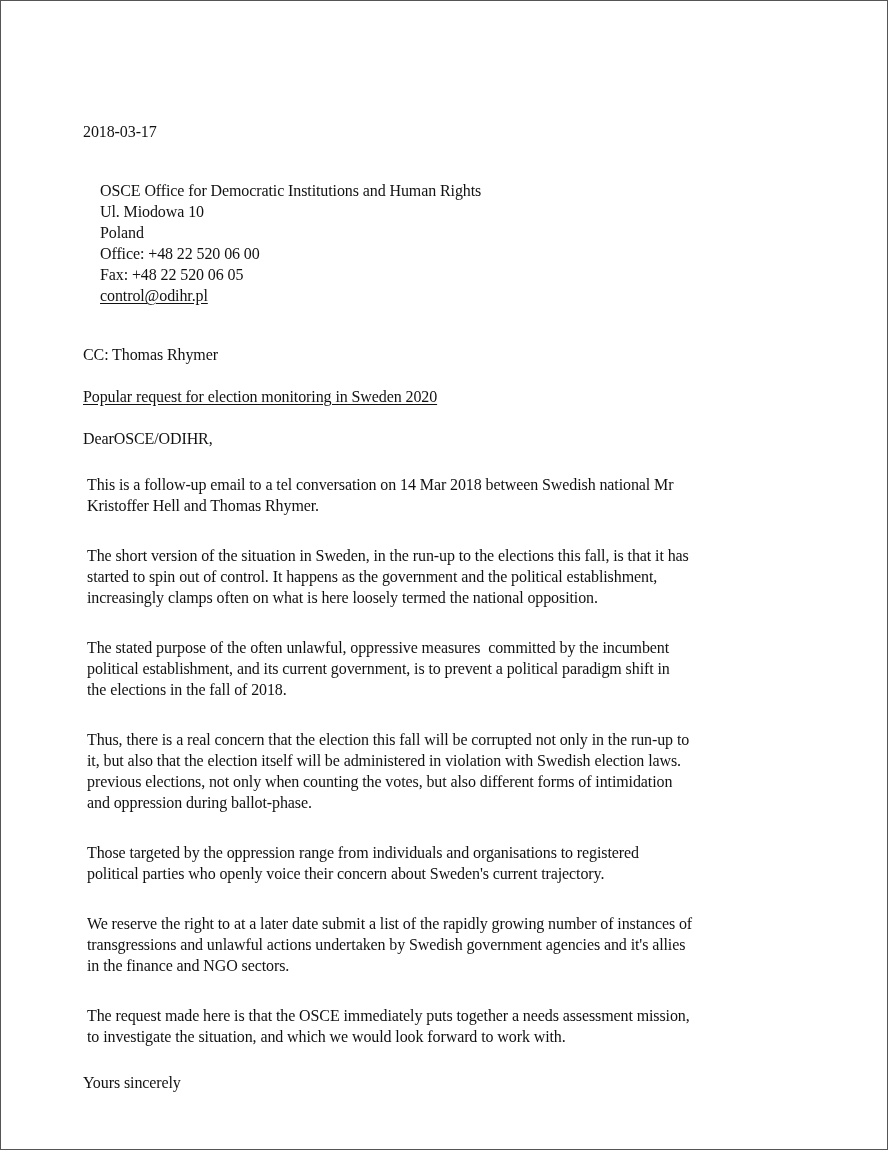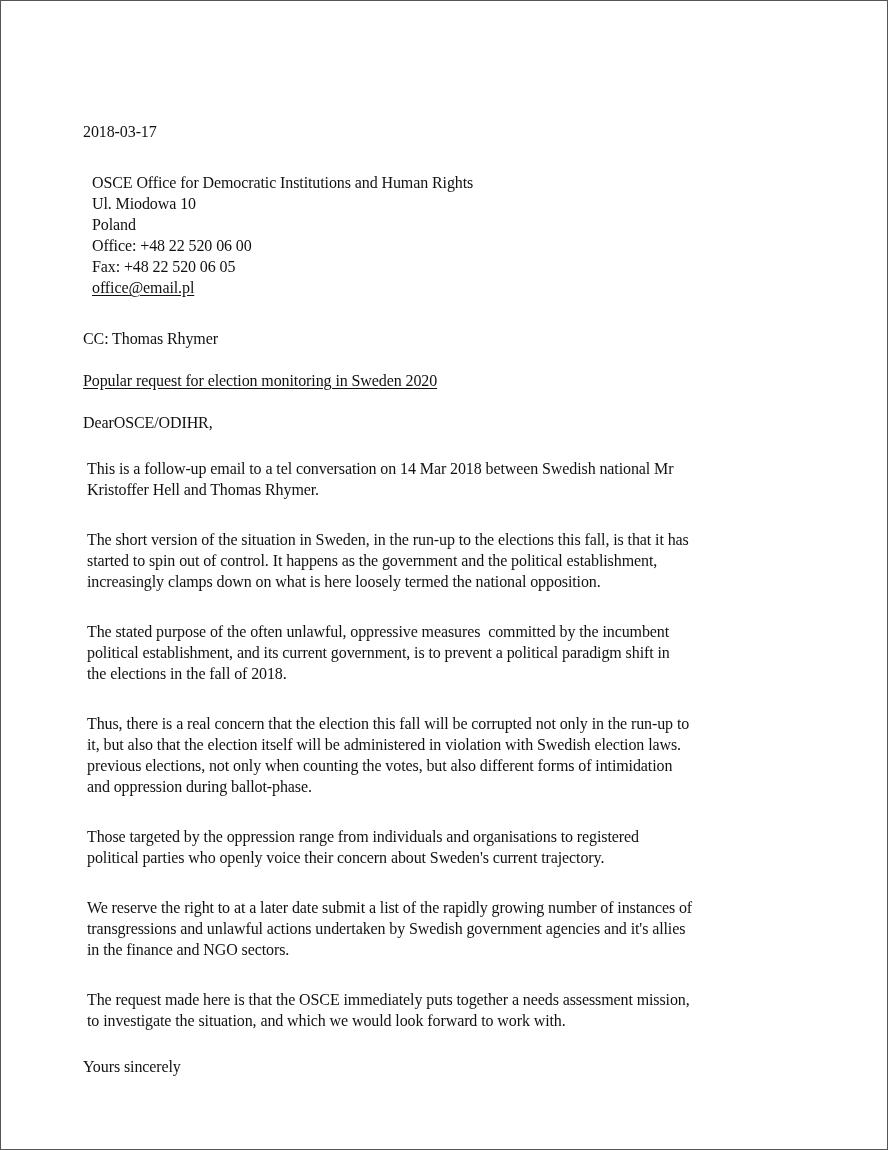--- a/index.html
+++ b/index.html
@@ -16,41 +16,41 @@
       letter-spacing: -0.1px;
     }
     .content {
       position: absolute;
       left: 82px;
       top: 120px;
       width: 730px;
       line-height: 21px;
     }
     .line { display: block; white-space: nowrap; }
-    .block { margin: 9px; }
+    .block { margin: 17px; }
     .gap { height: 21px; }
     .ul { text-decoration: underline; text-underline-offset: 2px; }
     p { margin: 4px; }
   </style>
 </head>
 <body>
 
 <div class="page">
   <div class="content">
 
     <span class="line">2018-03-17</span>
     <div class="gap"></div>
 
     <div class="block">
       <span class="line">OSCE Office for Democratic Institutions and Human Rights</span>
       <span class="line">Ul. Miodowa 10</span>
       <span class="line">Poland</span>
       <span class="line">Office: +48 22 520 06 00</span>
       <span class="line">Fax: +48 22 520 06 05</span>
-      <span class="line ul">office@email.pl</span>
+      <span class="line ul">control@odihr.pl</span>
     </div>
     <div class="gap"></div>
 
     <span class="line">CC: Thomas Rhymer</span>
     <div class="gap"></div>
 
     <span class="line ul" style="display:inline-block;">Popular request for election monitoring in Sweden 2020</span>
     <div class="gap"></div>
 
     <span class="line">DearOSCE/ODIHR,</span>
@@ -58,21 +58,21 @@
 
     <p>
       <span class="line">This is a follow-up email to a tel conversation on 14 Mar 2018 between Swedish national Mr</span>
       <span class="line">Kristoffer Hell and Thomas Rhymer.</span>
     </p>
     <div class="gap"></div>
 
     <p>
       <span class="line">The short version of the situation in Sweden, in the run-up to the elections this fall, is that it has</span>
       <span class="line">started to spin out of control. It happens as the government and the political establishment,</span>
-      <span class="line">increasingly clamps down on what is here loosely termed the national opposition.</span>
+      <span class="line">increasingly clamps often on what is here loosely termed the national opposition.</span>
     </p>
     <div class="gap"></div>
 
     <p>
       <span class="line" style="white-space:pre;">The stated purpose of the often unlawful, oppressive measures  committed by the incumbent</span>
       <span class="line">political establishment, and its current government, is to prevent a political paradigm shift in</span>
       <span class="line">the elections in the fall of 2018.</span>
     </p>
     <div class="gap"></div>
 

